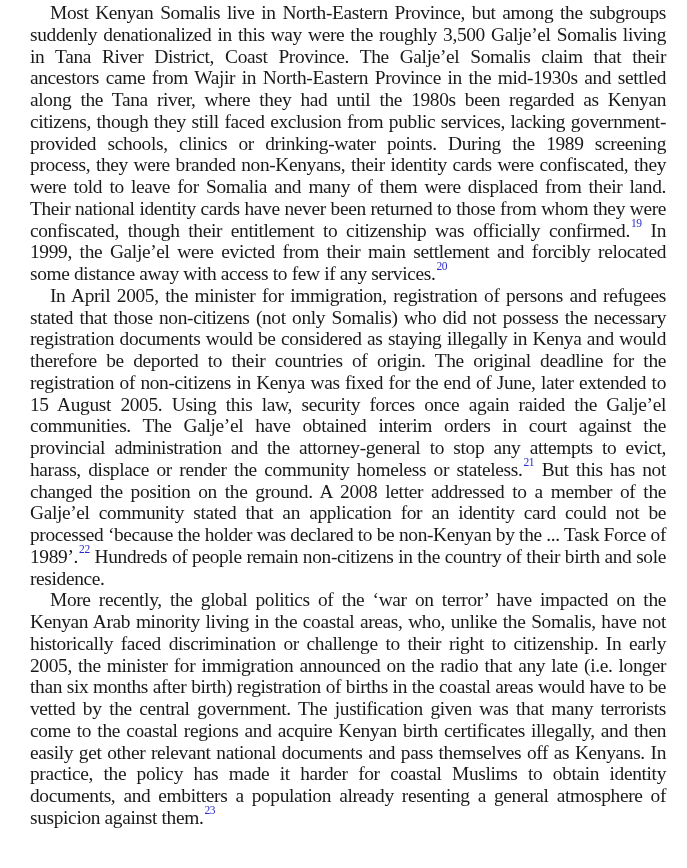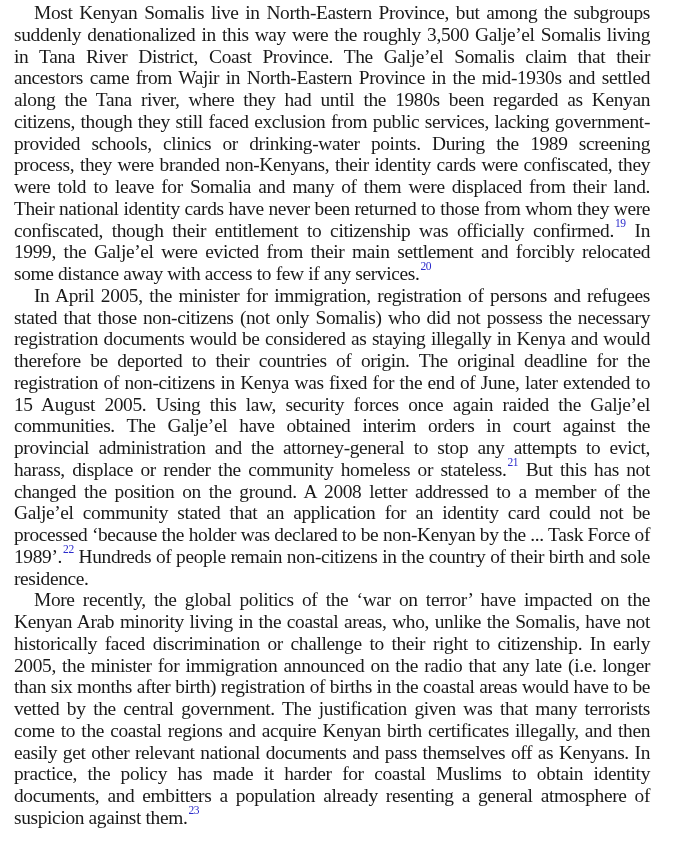--- a/index.html
+++ b/index.html
@@ -2,21 +2,21 @@
 <html><head>
 <meta charset="utf-8">
 <style>
   html, body { margin: 0; padding: 0; background: #ffffff; }
   body {
     width: 687px; height: 868px; overflow: hidden;
     font-family: "Liberation Serif", "DejaVu Serif", serif;
     color: #1a1a1a;
   }
   .page {
-    position: absolute; left: 14px; top: 2px; width: 636px;
+    position: absolute; left: 30px; top: 2px; width: 636px;
   }
   .para {
     margin: 0;
     font-size: 19.4px;
     line-height: 21.75px;
     text-align: justify;
     text-indent: 20px;
     letter-spacing: -0.35px;
     word-spacing: 0px;
     hyphens: none;

